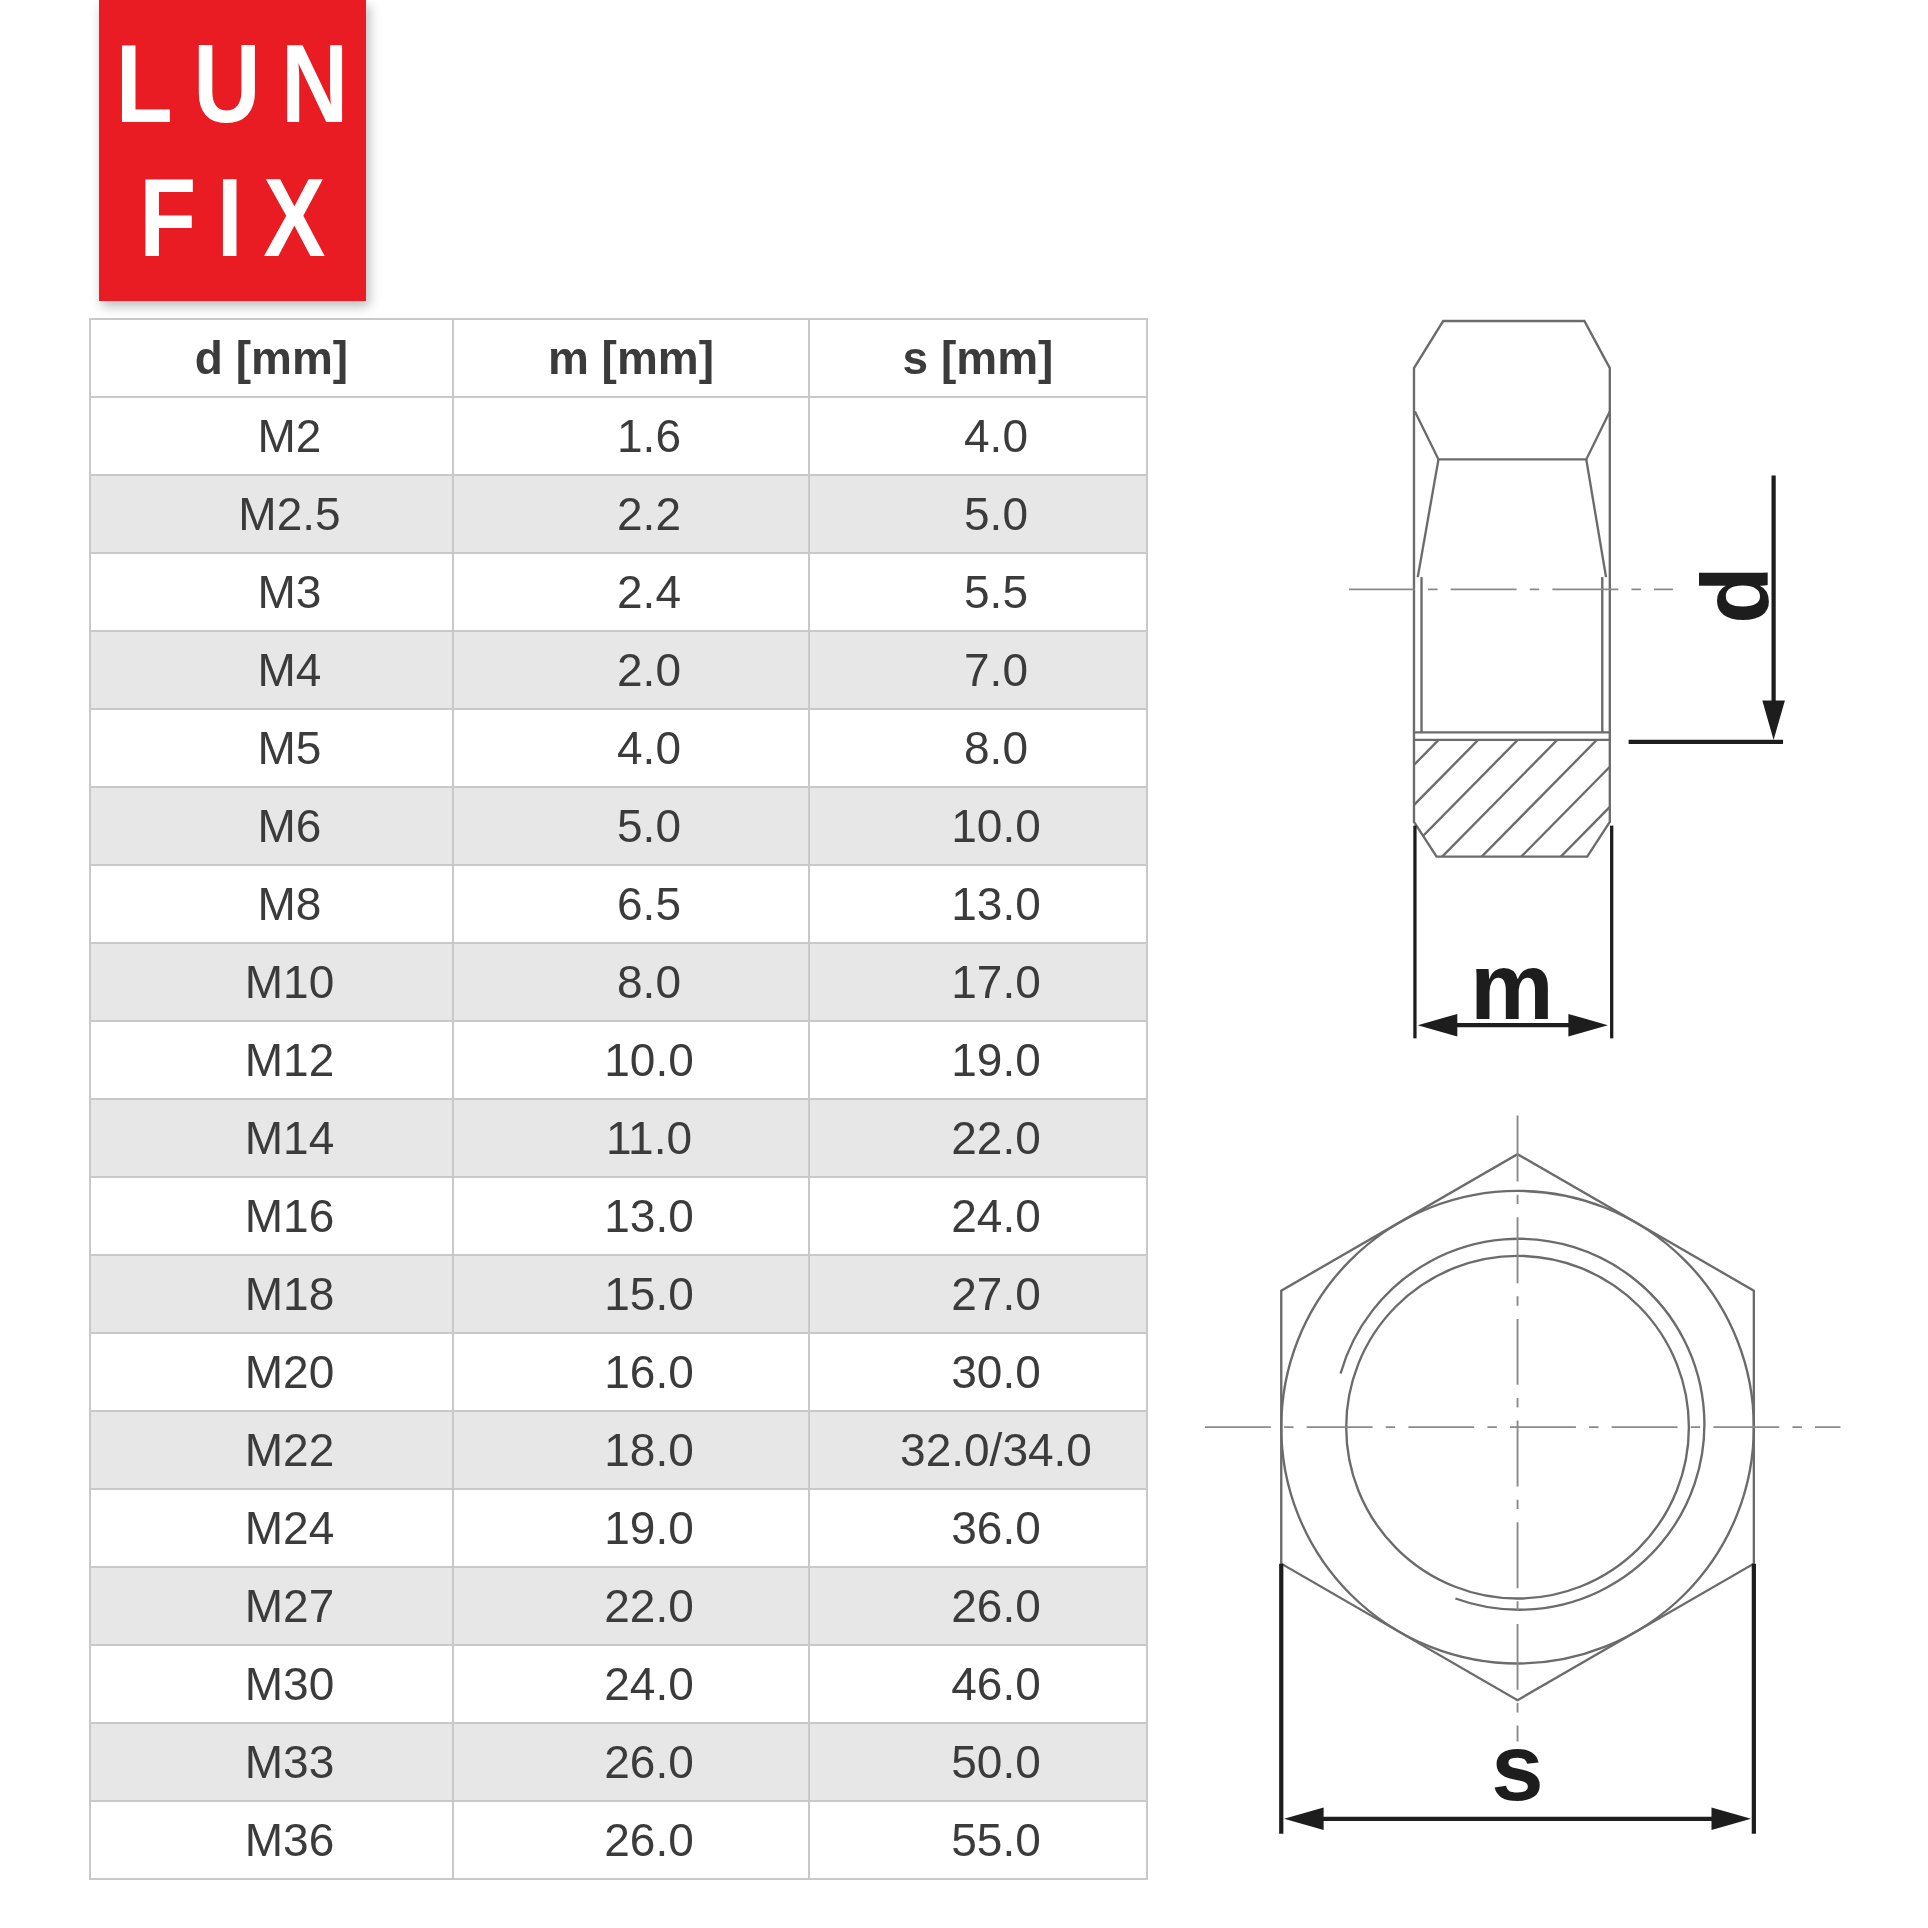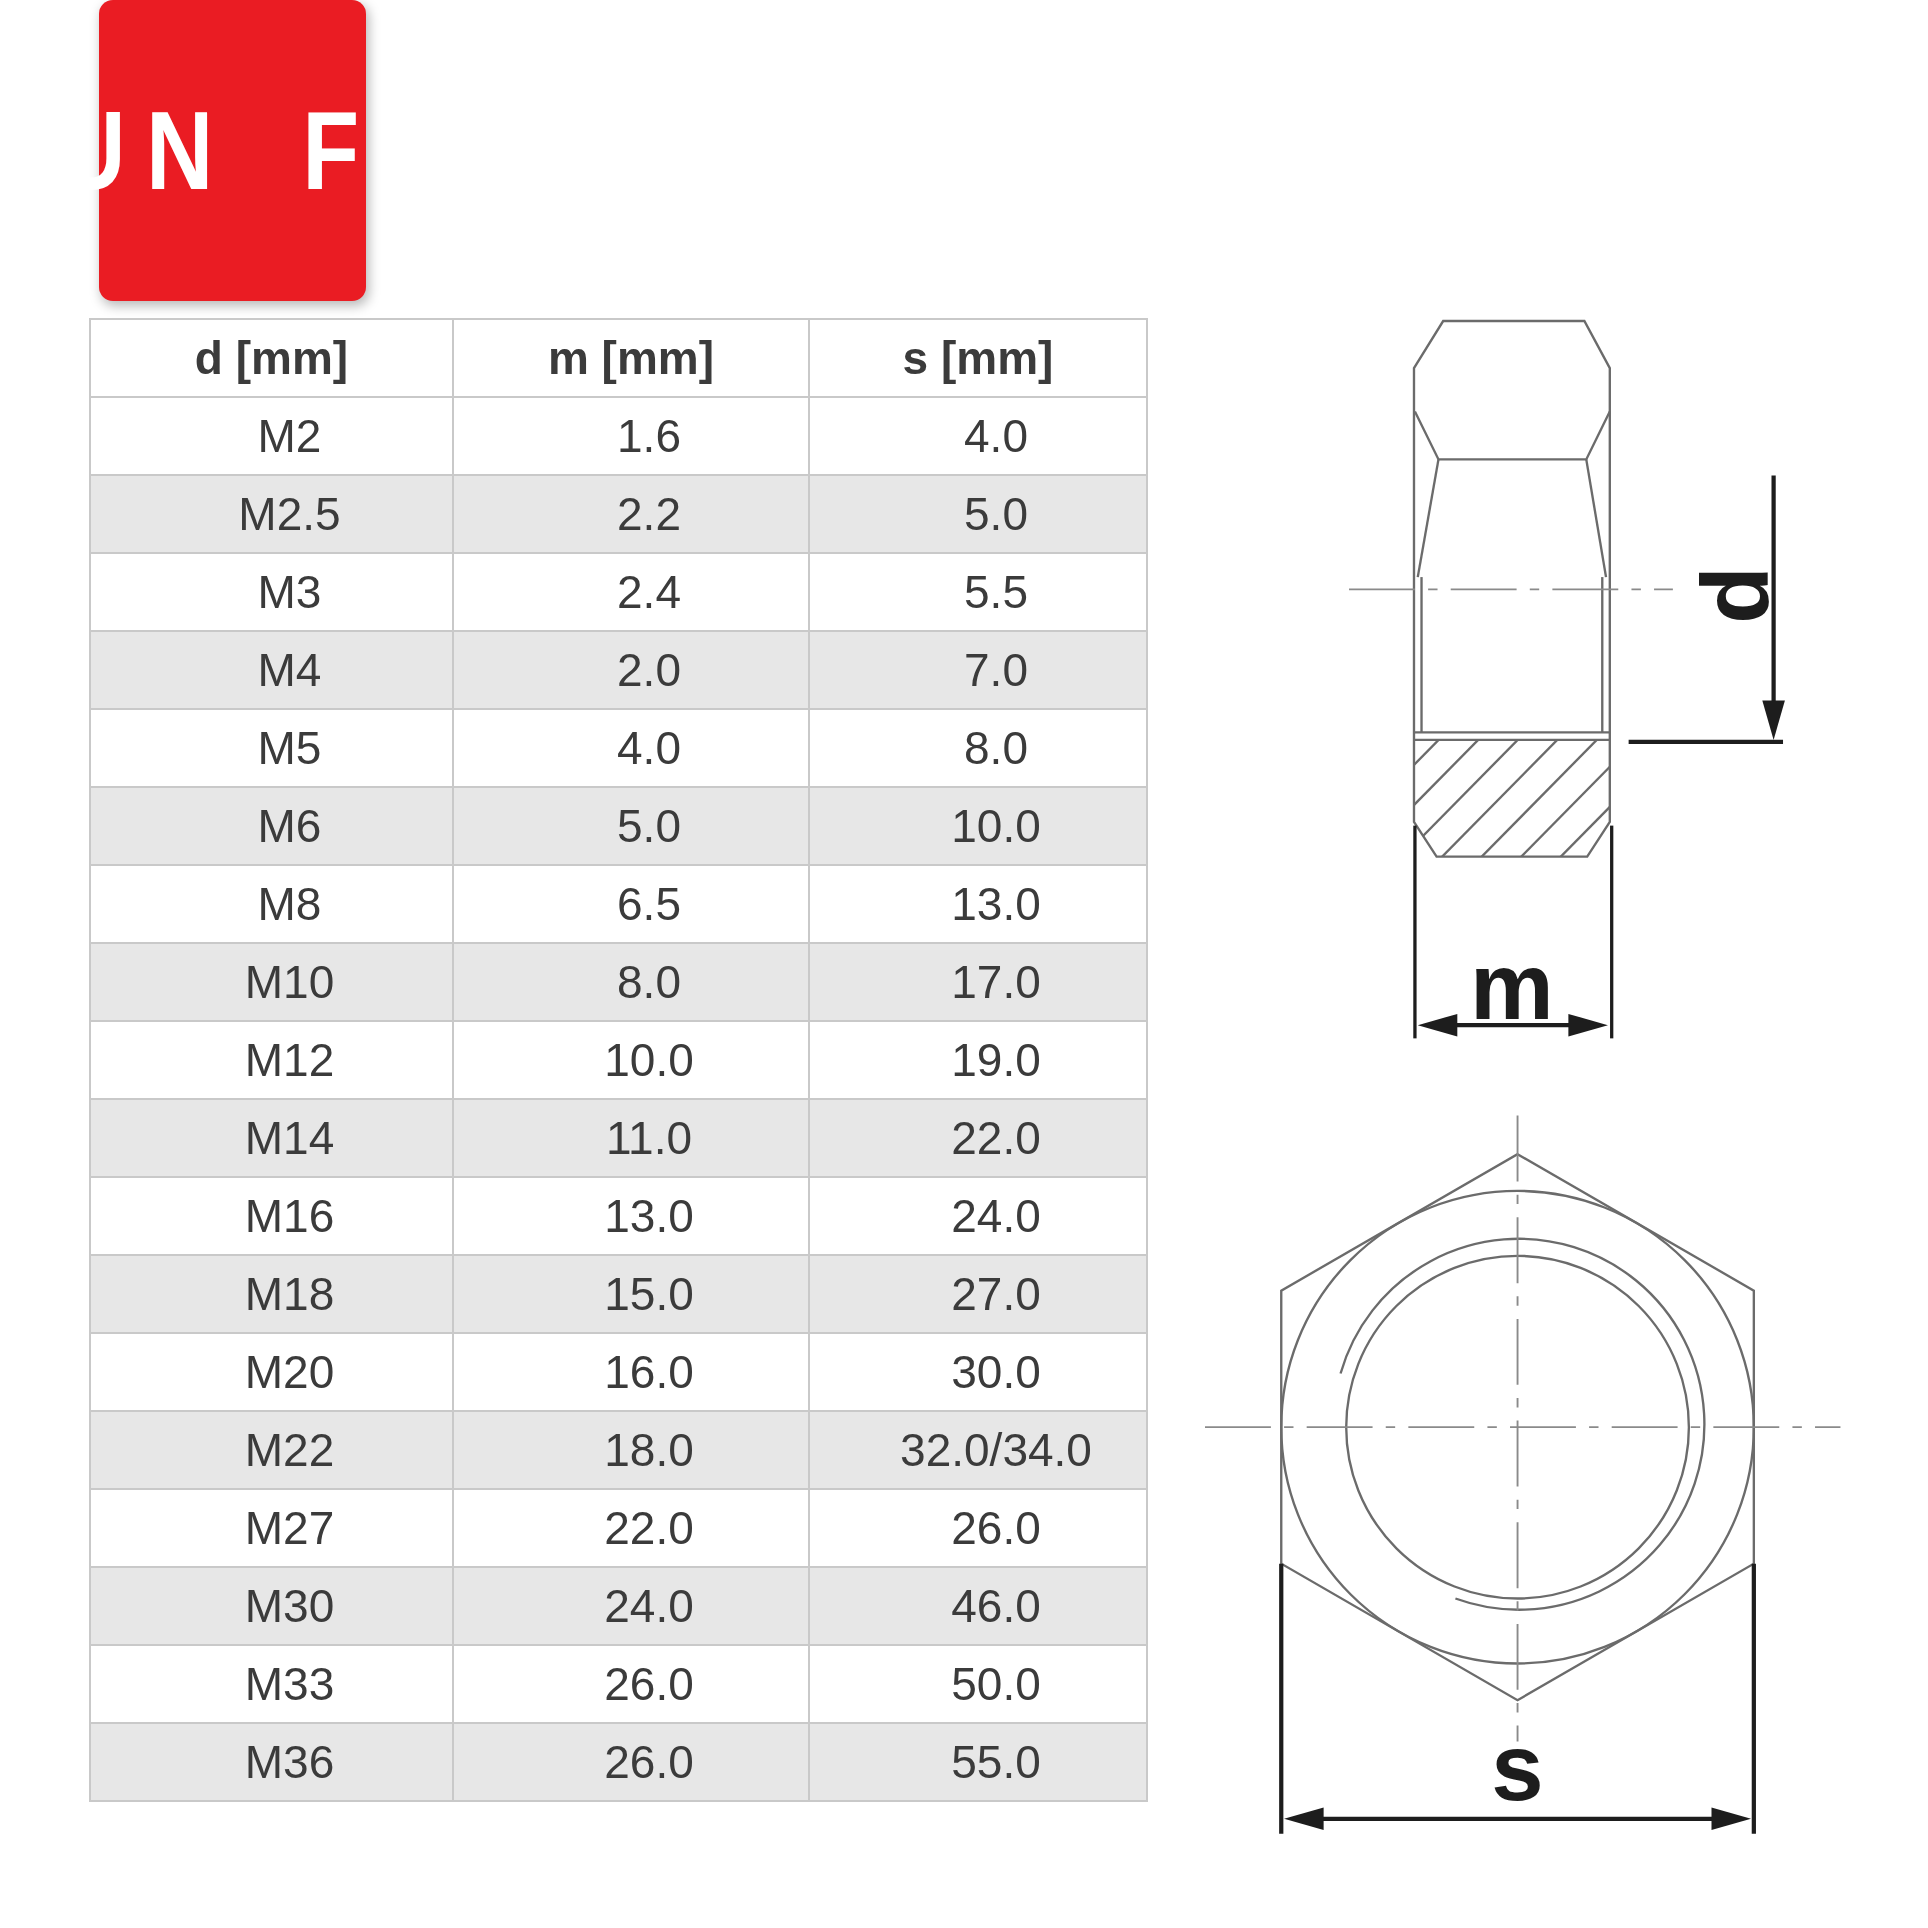--- a/index.html
+++ b/index.html
@@ -4,23 +4,22 @@
 <style>
   html,body{margin:0;padding:0;background:#ffffff;}
   .canvas{
     position:relative;width:1928px;height:1928px;background:#ffffff;overflow:hidden;
     font-family:"Liberation Sans",sans-serif;
   }
   
   .logo{
     position:absolute;left:99px;top:0;width:267px;height:301px;
     background:#ea1c23;color:#ffffff;
-    display:flex;flex-direction:row;align-items:center;justify-content:center;
+    display:flex;flex-direction:column;align-items:center;justify-content:center;
     box-shadow:2.8px 4.7px 11.3px rgba(0,0,0,0.28);
-    border-radius:14px;
   }
   .logo .line{
     font-weight:bold;font-size:111px;line-height:134px;letter-spacing:24.5px;
     transform:scaleX(0.84);transform-origin:center;
     text-indent:24.5px; 
     white-space:nowrap;
   }
   
   .spec-table{
     position:absolute;left:89px;top:318px;width:1057px;
@@ -131,20 +130,25 @@
           <td>M20</td>
           <td>16.0</td>
           <td>30.0</td>
         </tr>
         <tr>
           <td>M22</td>
           <td>18.0</td>
           <td>32.0/34.0</td>
         </tr>
         <tr>
+          <td>M24</td>
+          <td>19.0</td>
+          <td>36.0</td>
+        </tr>
+        <tr>
           <td>M27</td>
           <td>22.0</td>
           <td>26.0</td>
         </tr>
         <tr>
           <td>M30</td>
           <td>24.0</td>
           <td>46.0</td>
         </tr>
         <tr>

